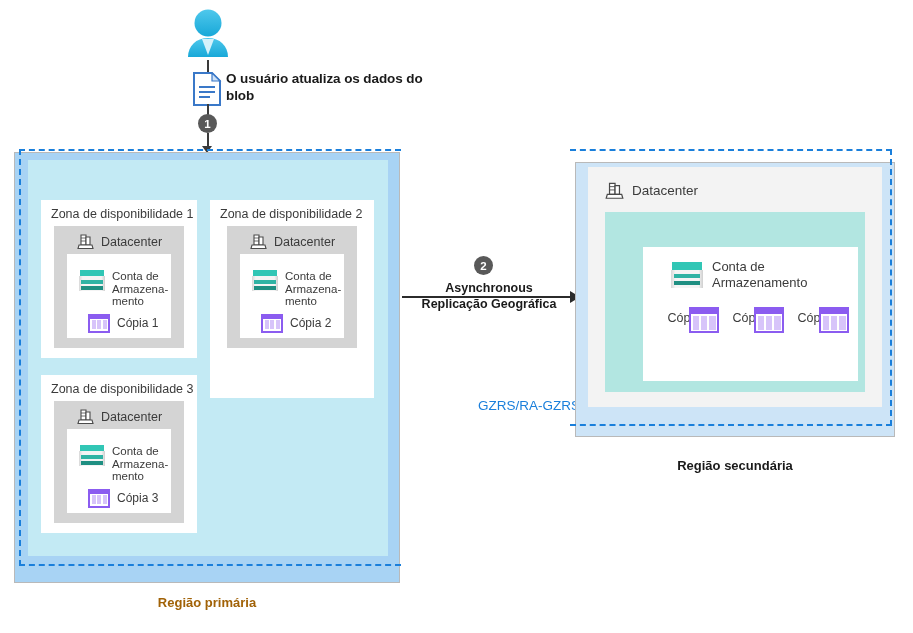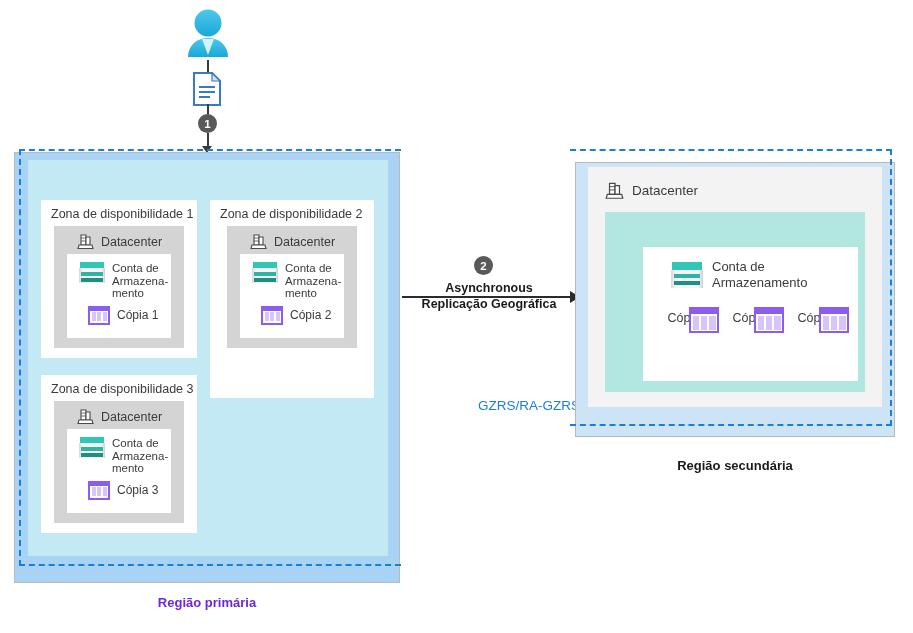--- a/index.html
+++ b/index.html
@@ -54,21 +54,21 @@
 
   
   #primary-region-box {
     left: 14px; top: 152px; width: 386px; height: 431px;
     background: #a8d3f4;
     border: 1px solid #b9b9b9;
   }
   #primary-caption {
     left: 14px; top: 595px; width: 386px;
     text-align: center;
-    font-size: 13px; font-weight: bold; color: #6d28d9;
+    font-size: 13px; font-weight: bold; color: #a16207;
   }
   #gzrs-dashed {
     left: 19px; top: 149px; width: 382px; height: 417px;
     border: 2px dashed #1a7fdb;
     border-right: none;
     background: transparent;
   }
   #zrs-box {
     left: 28px; top: 160px; width: 360px; height: 396px;
     background: #c3eaf4;
@@ -97,21 +97,21 @@
     gap: 6px; padding-top: 6px;
   }
   .dc-head .dc-label { font-size: 12.5px; color: #3b3b3b; }
 
   .inner-white { background: #ffffff; position: absolute; }
   #in1, #in2, #in3 {
     left: 13px; top: 28px; width: 104px; height: 84px;
   }
   .sa-row {
     display: flex; align-items: flex-start; gap: 7px;
-    padding: 8px 0 0 12px;
+    padding: 16px 0 0 12px;
   }
   .sa-text {
     font-size: 11.5px; color: #3b3b3b; line-height: 12.5px;
   }
   .copy-row {
     display: flex; align-items: center; gap: 7px;
     padding: 6px 0 0 21px;
   }
   .copy-text { font-size: 12px; color: #3b3b3b; }
 
@@ -250,20 +250,21 @@
   <div class="abs" id="line-user-doc"></div>
 
   <svg class="abs" id="doc-icon" viewBox="0 0 30 34">
     <path d="M2 1 H20 L28 9 V33 H2 Z" fill="#ffffff" stroke="#3a78c8" stroke-width="2"></path>
     <path d="M20 1 L28 9 H20 Z" fill="#cfe2f7" stroke="#3a78c8" stroke-width="1.2"></path>
     <rect x="7" y="14" width="16" height="2" fill="#3a78c8"></rect>
     <rect x="7" y="19" width="16" height="2" fill="#3a78c8"></rect>
     <rect x="7" y="24" width="11" height="2" fill="#3a78c8"></rect>
   </svg>
 
+  <div class="abs" id="user-caption">O usuário atualiza os dados do blob</div>
   <div class="abs" id="line-doc-badge"></div>
   <div class="abs step-badge" id="badge-1">1</div>
   <div class="abs" id="line-badge-zrs"></div>
   <div class="abs" id="arrowhead-down"></div>
 
   <div class="abs" id="primary-region-box"></div>
   <div class="abs" id="zrs-box"></div>
 
   <div class="abs az-box" id="az1">
     <div class="az-title">Zona de disponibilidade 1</div>

